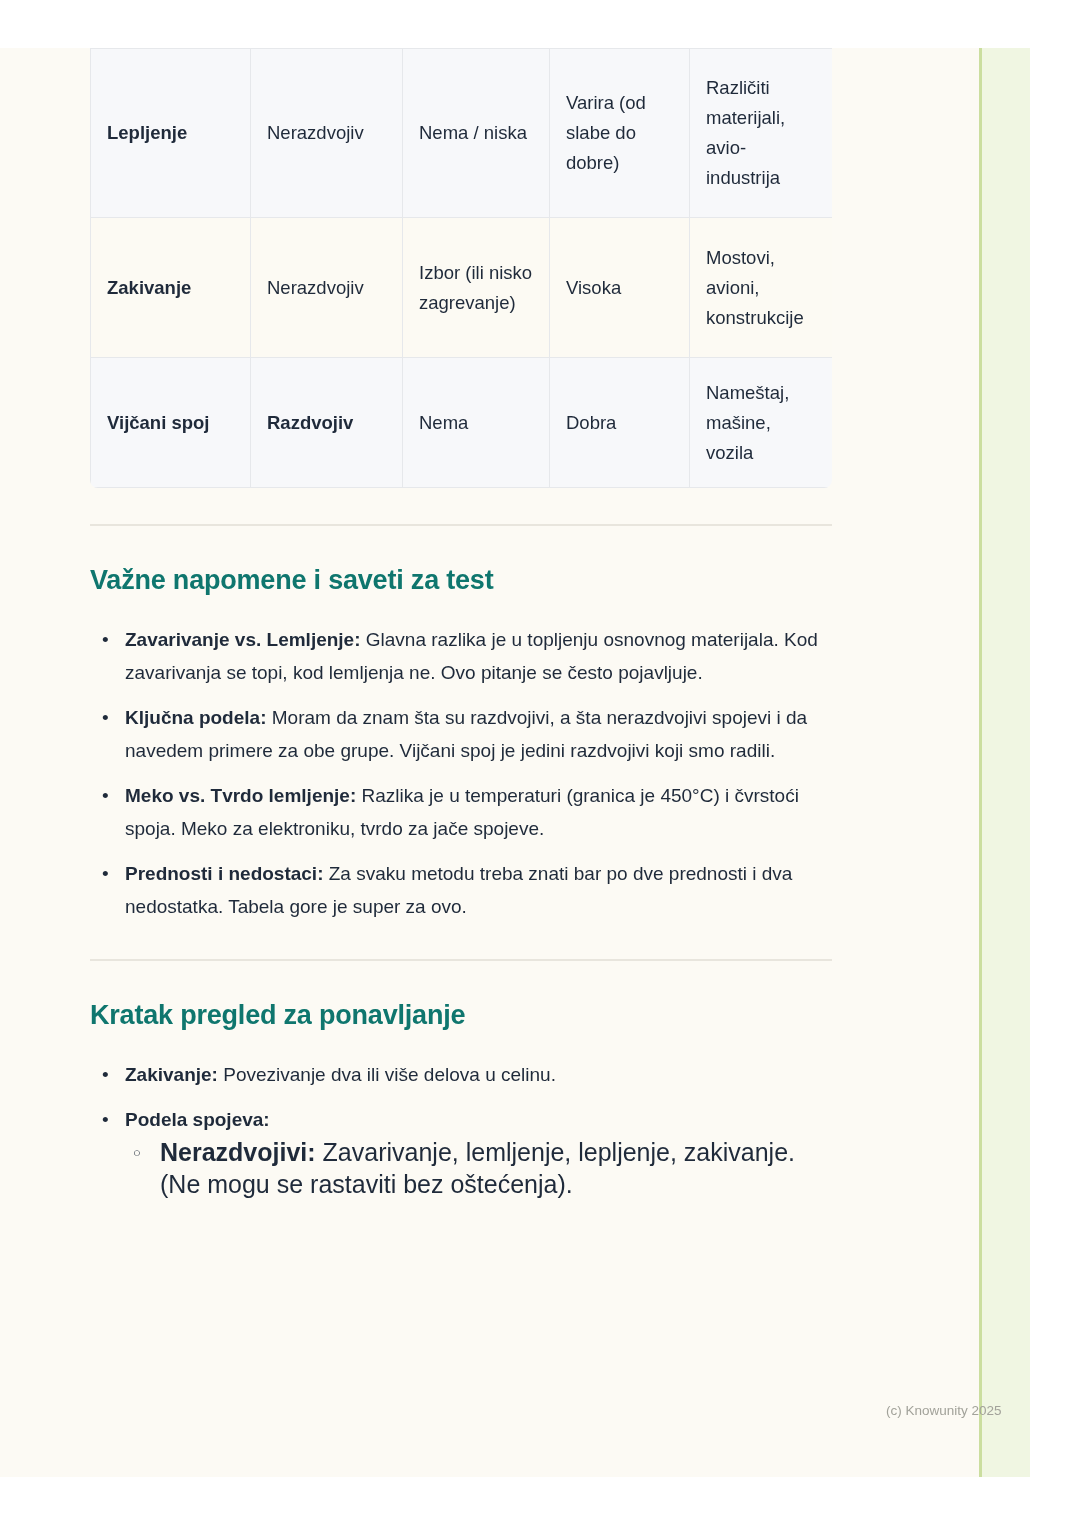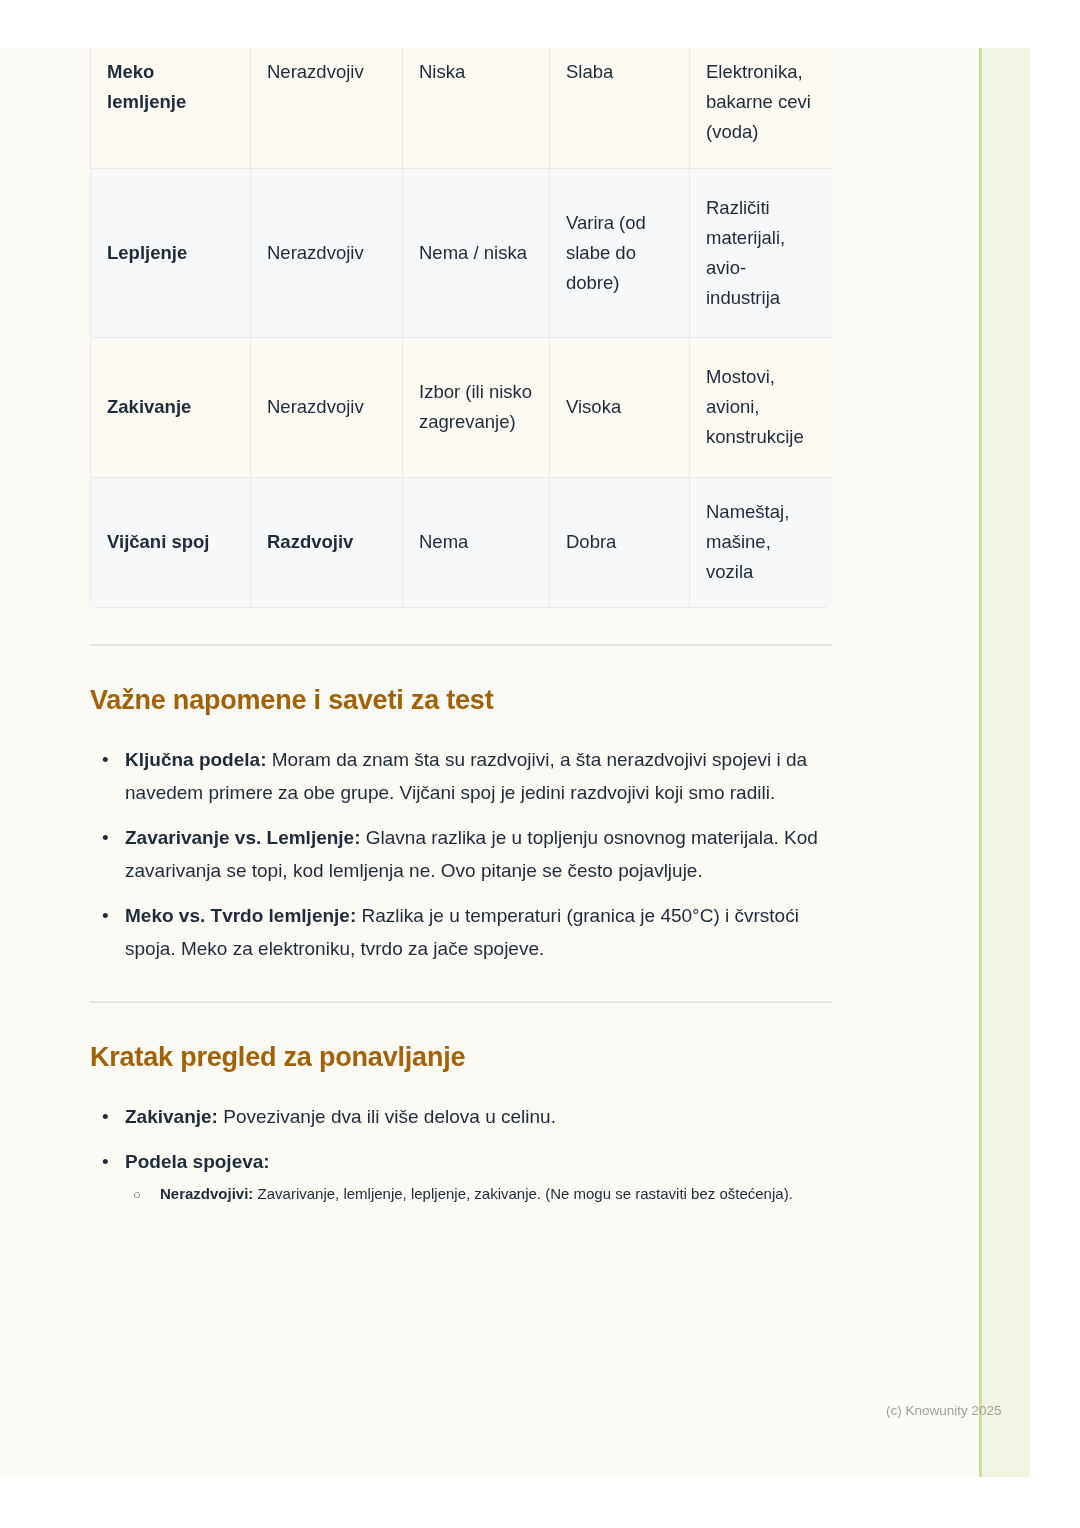--- a/index.html
+++ b/index.html
@@ -58,21 +58,21 @@
   hr.divider {
     border: none;
     border-top: 2px solid #e8e5dd;
     margin: 36px 0 0 0;
   }
   h2.heading {
     margin: 36px 0 0 0;
     font-size: 27px;
     line-height: 36px;
     font-weight: 700;
-    color: #a16207;
+    color: #0f766e;
     letter-spacing: -0.2px;
   }
 
   
   ul.bullets {
     list-style: none;
     margin: 25px 0 0 0;
   }
   ul.bullets > li {
     position: relative;
@@ -89,21 +89,21 @@
   }
   .lead { font-weight: 700; }
 
   ul.sub-bullets {
     list-style: none;
     margin: 0;
   }
   ul.sub-bullets > li {
     position: relative;
     padding-left: 35px;
-    font-size: 15px;
+    font-size: 25px;
     line-height: 32px;
   }
   ul.sub-bullets > li::before {
     content: "\25CB";
     position: absolute;
     left: 8px; top: 1px;
     font-size: 13px;
   }
 
   
@@ -127,27 +127,20 @@
     <div class="table-wrap">
       <table>
         <colgroup>
           <col style="width:160px">
             <col style="width:152px">
             <col style="width:147px">
             <col style="width:140px">
             <col style="width:143px">
         </colgroup>
         <tbody>
-          <tr class="row-odd row-top h1r">
-            <td class="b">Meko lemljenje</td>
-            <td>Nerazdvojiv</td>
-            <td>Niska</td>
-            <td>Slaba</td>
-            <td>Elektronika, bakarne cevi (voda)</td>
-          </tr>
           <tr class="row-even h2r">
             <td class="b">Lepljenje</td>
             <td>Nerazdvojiv</td>
             <td>Nema / niska</td>
             <td>Varira (od slabe do dobre)</td>
             <td>Različiti materijali, avio-industrija</td>
           </tr>
           <tr class="row-odd h3r">
             <td class="b">Zakivanje</td>
             <td>Nerazdvojiv</td>
@@ -164,23 +157,24 @@
           </tr>
         </tbody>
       </table>
     </div>
 
     <hr class="divider">
 
     <h2 class="heading">Važne napomene i saveti za test</h2>
 
     <ul class="bullets">
+      <li><span class="lead">Zavarivanje vs. Lemljenje:</span> <span>Glavna razlika je u topljenju osnovnog materijala. Kod zavarivanja se topi, kod lemljenja ne. Ovo pitanje se često pojavljuje.</span></li>
       <li><span class="lead">Ključna podela:</span> <span>Moram da znam šta su razdvojivi, a šta nerazdvojivi spojevi i da navedem primere za obe grupe. Vijčani spoj je jedini razdvojivi koji smo radili.</span></li>
-      <li><span class="lead">Zavarivanje vs. Lemljenje:</span> <span>Glavna razlika je u topljenju osnovnog materijala. Kod zavarivanja se topi, kod lemljenja ne. Ovo pitanje se često pojavljuje.</span></li>
       <li><span class="lead">Meko vs. Tvrdo lemljenje:</span> <span>Razlika je u temperaturi (granica je 450°C) i čvrstoći spoja. Meko za elektroniku, tvrdo za jače spojeve.</span></li>
+      <li><span class="lead">Prednosti i nedostaci:</span> <span>Za svaku metodu treba znati bar po dve prednosti i dva nedostatka. Tabela gore je super za ovo.</span></li>
     </ul>
 
     <hr class="divider">
 
     <h2 class="heading">Kratak pregled za ponavljanje</h2>
 
     <ul class="bullets">
       <li><span class="lead">Zakivanje:</span> <span>Povezivanje dva ili više delova u celinu.</span></li>
       <li><span class="lead">Podela spojeva:</span>
         <ul class="sub-bullets">

